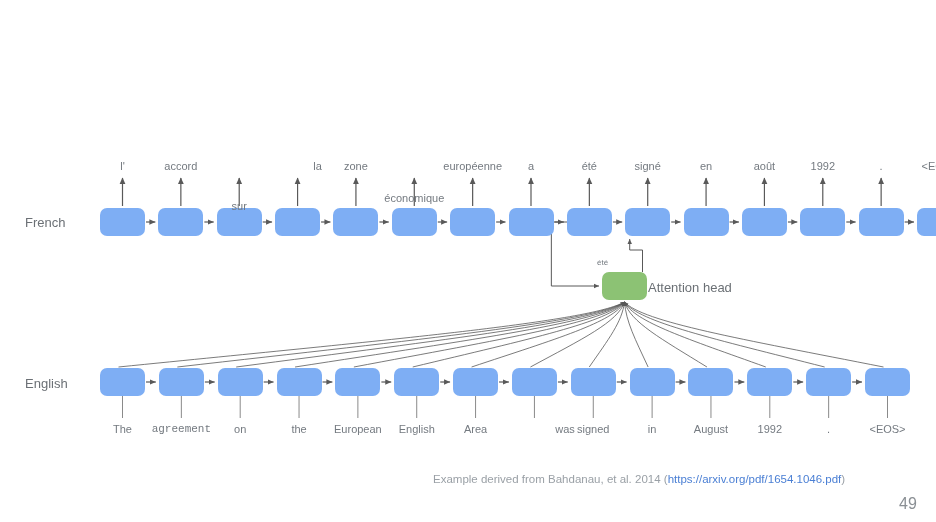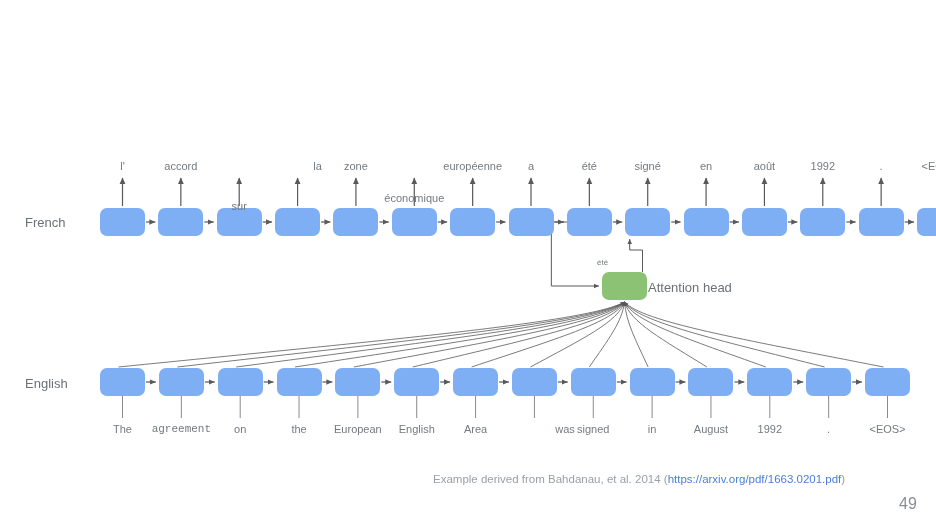--- a/index.html
+++ b/index.html
@@ -281,17 +281,17 @@
       <div class="word word-en" style="left: 710.962px;">August</div>
       <div class="word word-en" style="left: 769.808px;">1992</div>
       <div class="word word-en" style="left: 828.654px;">.</div>
       <div class="word word-en" style="left: 887.5px;">&lt;EOS&gt;</div>
     </div>
 
   <div id="ete-label">été</div>
   <div id="attn-head"></div>
   <div id="attn-head-label">Attention head</div>
 
-  <div id="footnote"><span>Example derived from Bahdanau, et al. 2014 (</span><span class="link">https://arxiv.org/pdf/1663.0201.pdf</span><span>)</span></div>
+  <div id="footnote"><span>Example derived from Bahdanau, et al. 2014 (</span><span class="link">https://arxiv.org/pdf/1654.1046.pdf</span><span>)</span></div>
 
   <div id="page-number">49</div>
 
 </div>
 
 </body></html>

